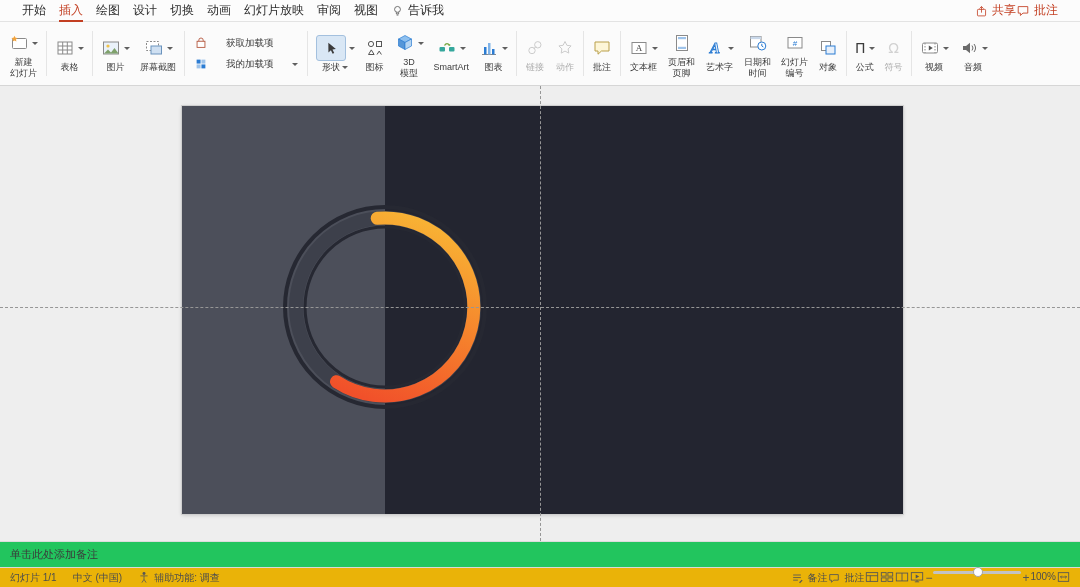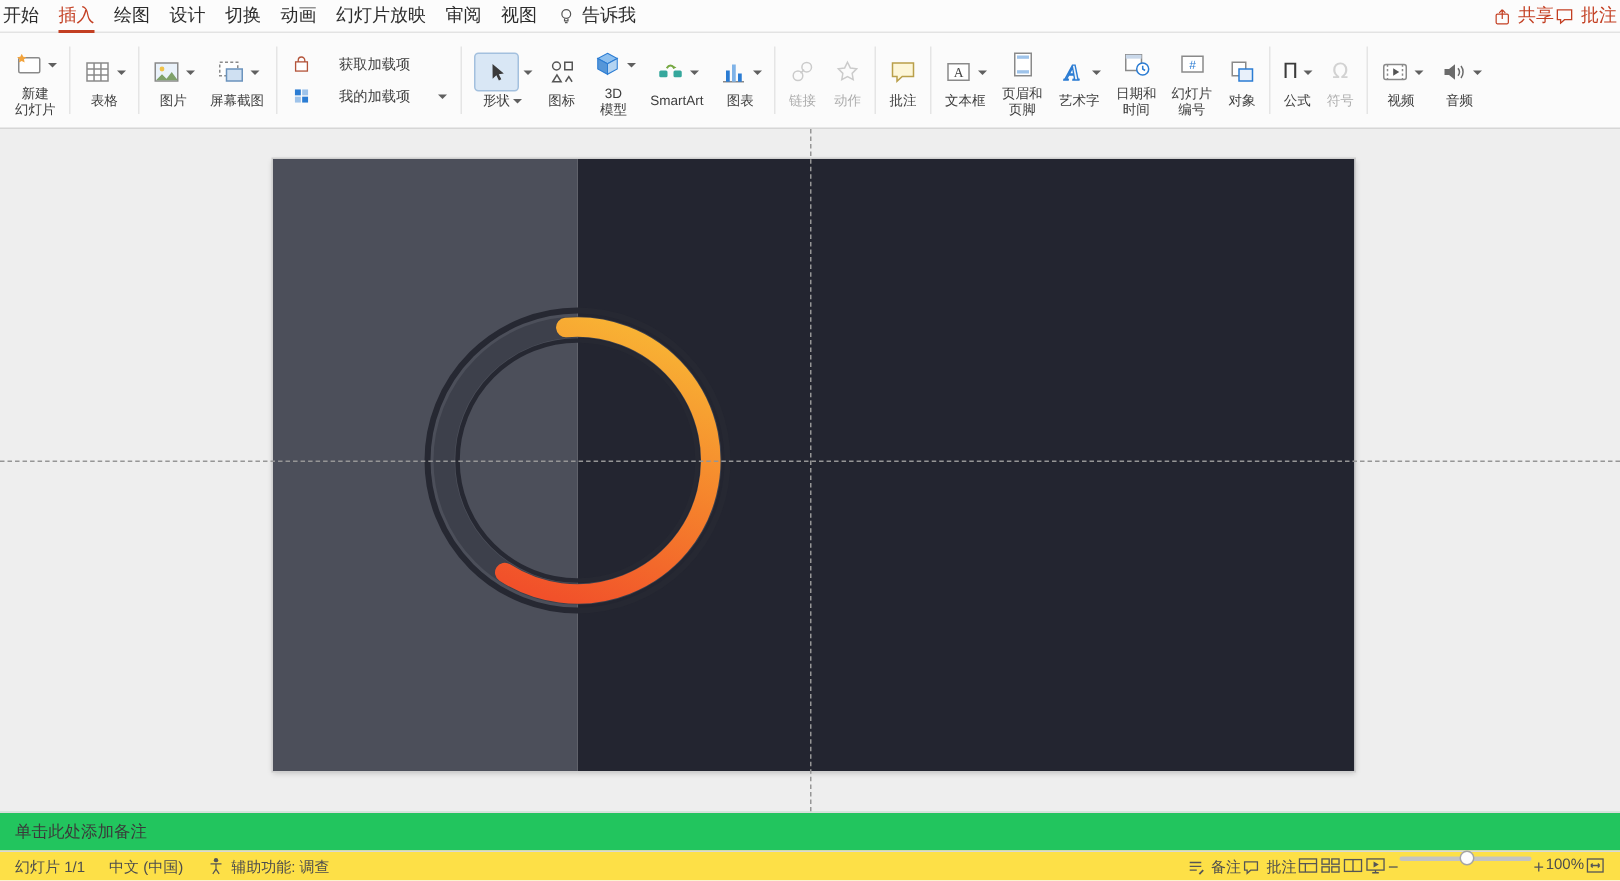--- a/index.html
+++ b/index.html
@@ -1,21 +1,21 @@
 <!DOCTYPE html>
 <html style="--accent-red: #c33f22; --selection-blue: #d9e7f5; --slide-left-bg: #4c4f5a; --slide-right-bg: #232530; --ring-fill: #3d404b; --ring-outline: #262832; --arc-start: #f8b234; --arc-mid: #f5812c; --arc-end: #f1502a;"><head>
 <meta charset="utf-8">
 <style>
   * { box-sizing: border-box; margin: 0; padding: 0; }
   html,body { width:1080px; height:587px; overflow:hidden;
     font-family:"Liberation Sans","DejaVu Sans",sans-serif; background:#fff; }
 
   
   .menubar{ height:22px; background:#fcfcfc; border-bottom:1px solid #e3e3e3;
-    display:flex; align-items:center; padding:0 2px; gap:13px;
+    display:flex; align-items:center; padding:0 22px; gap:13px;
     font-size:12px; color:#2c2c2c; }
   .mtab{ position:relative; height:22px; display:flex; align-items:center; gap:4px; white-space:nowrap; cursor:default;}
   .mtab.active{ color:var(--accent-red); }
   .mtab.active::after{ content:""; position:absolute; left:0; right:0; bottom:0; height:2px; background:var(--accent-red); }
   .menu-right{ margin-left:auto; display:flex; align-items:center; gap:0; color:var(--accent-red); }
   .mr-item{ display:flex; align-items:center; gap:4px; white-space:nowrap; }
 
   
   .ribbon{ height:64px; background:#fbfbfb; border-bottom:1px solid #d6d6d6;
     display:flex; align-items:stretch; padding:2px 4px; }
@@ -42,21 +42,21 @@
   .guide-v{ position:absolute; left:540px; top:0; bottom:0; width:0;
     border-left:1px dashed #969696; z-index:3; }
   .guide-h{ position:absolute; top:221px; left:0; right:0; height:0;
     border-top:1px dashed #969696; z-index:3; }
 
   
   .notesbar{ height:26px; background:#22c55e; border-top:1px solid #dcdcdc;
     display:flex; align-items:center; padding:0 10px; font-size:11px; color:#3a3a3a; }
 
   
-  .statusbar{ height:20px; background:#fde047; border-top:1px solid #d8d8d8;
+  .statusbar{ height:20px; background:#eab308; border-top:1px solid #d8d8d8;
     display:flex; align-items:center; font-size:10px; color:#4d4d4d; padding:0 10px; gap:16px; }
   .sb-item{ display:flex; align-items:center; gap:4px; white-space:nowrap; cursor:default;}
   .sb-right{ margin-left:auto; display:flex; gap:1px; }
   .zoom-track{ width:88px; height:3px; background:#c3c3c3; border-radius:2px; position:relative; }
   .zoom-thumb{ position:absolute; left:40px; top:-4px; width:10px; height:10px; border-radius:50%;
     background:#fdfdfd; border:1px solid #a5a5a5; }
   .zbtn{ font-size:12px; color:#555; }
 </style>
 </head>
 <body>

